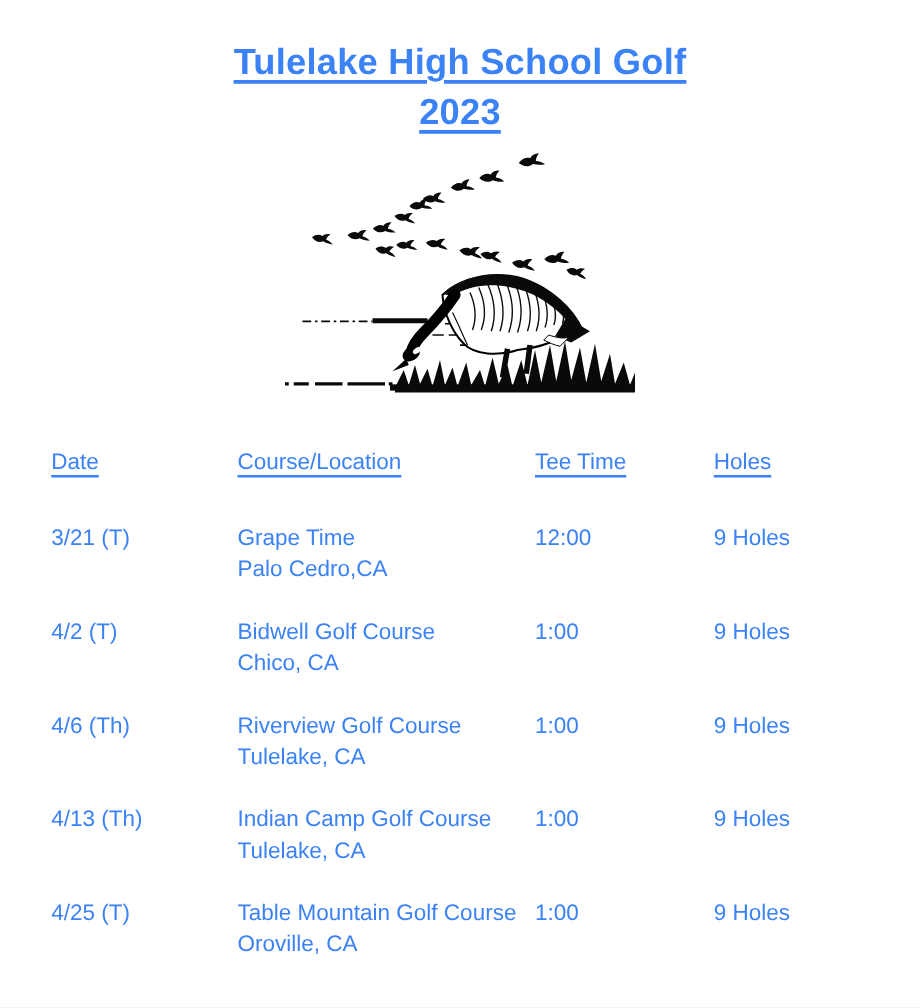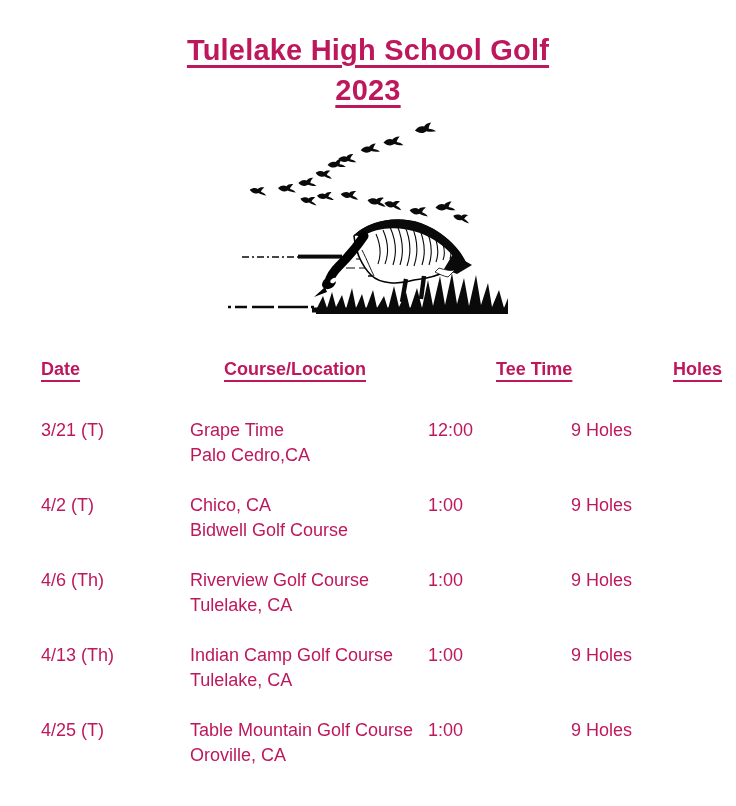--- a/index.html
+++ b/index.html
@@ -3,21 +3,21 @@
 <meta charset="utf-8">
 <style>
   * { margin: 0; padding: 0; box-sizing: border-box; }
   html, body { background: #e8e8e8; }
   body { font-family: "Liberation Sans", sans-serif; }
   .page {
     position: relative;
     width: 736px;
     height: 806px;
     background: #ffffff;
-    color: #be185d;
+    color: #3b82f6;
     overflow: hidden;
   }
   .title {
     margin-top: 30px;
     text-align: center;
     font-size: 29px;
     font-weight: bold;
     line-height: 40px;
     letter-spacing: 0.2px;
   }
@@ -31,21 +31,21 @@
     height: 200px;
     margin: 8px auto 0 auto;
   }
   .figure svg { display: block; width: 100%; height: 100%; }
   .schedule { margin: 38px 0 0 41px; font-size: 18px; }
   .row {
     display: grid;
     grid-template-columns: 149px 238px 143px auto;
     align-items: start;
   }
-  .row.header { line-height: 26px; font-weight: bold; gap: 34px; }
+  .row.header { line-height: 26px; font-weight: normal; }
   .row.data { margin-top: 0; line-height: 25px; min-height: 50px; margin-bottom: 25px; }
   .row.data.first { margin-top: 36px; }
   .hu {
     justify-self: start;
     text-decoration: underline;
     text-decoration-thickness: 2px;
     text-underline-offset: 5px;
   }
   .cell .line { display: block; }
 </style>
@@ -152,22 +152,22 @@
         <span class="line">Grape Time</span>
         <span class="line">Palo Cedro,CA</span>
       </span>
       <span class="cell">12:00</span>
       <span class="cell">9 Holes</span>
     </div>
 
     <div class="row data">
       <span class="cell">4/2 (T)</span>
       <span class="cell">
+        <span class="line">Bidwell Golf Course</span>
         <span class="line">Chico, CA</span>
-        <span class="line">Bidwell Golf Course</span>
       </span>
       <span class="cell">1:00</span>
       <span class="cell">9 Holes</span>
     </div>
 
     <div class="row data">
       <span class="cell">4/6 (Th)</span>
       <span class="cell">
         <span class="line">Riverview Golf Course</span>
         <span class="line">Tulelake, CA</span>

